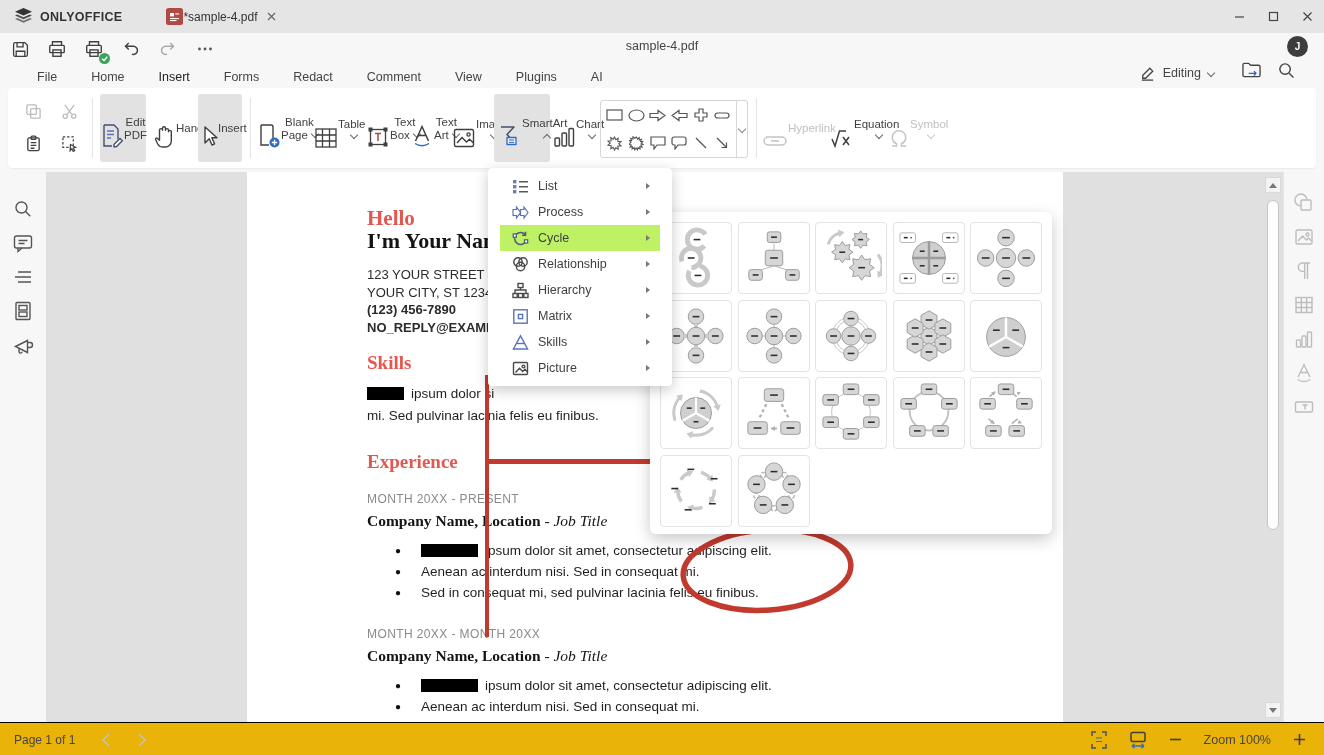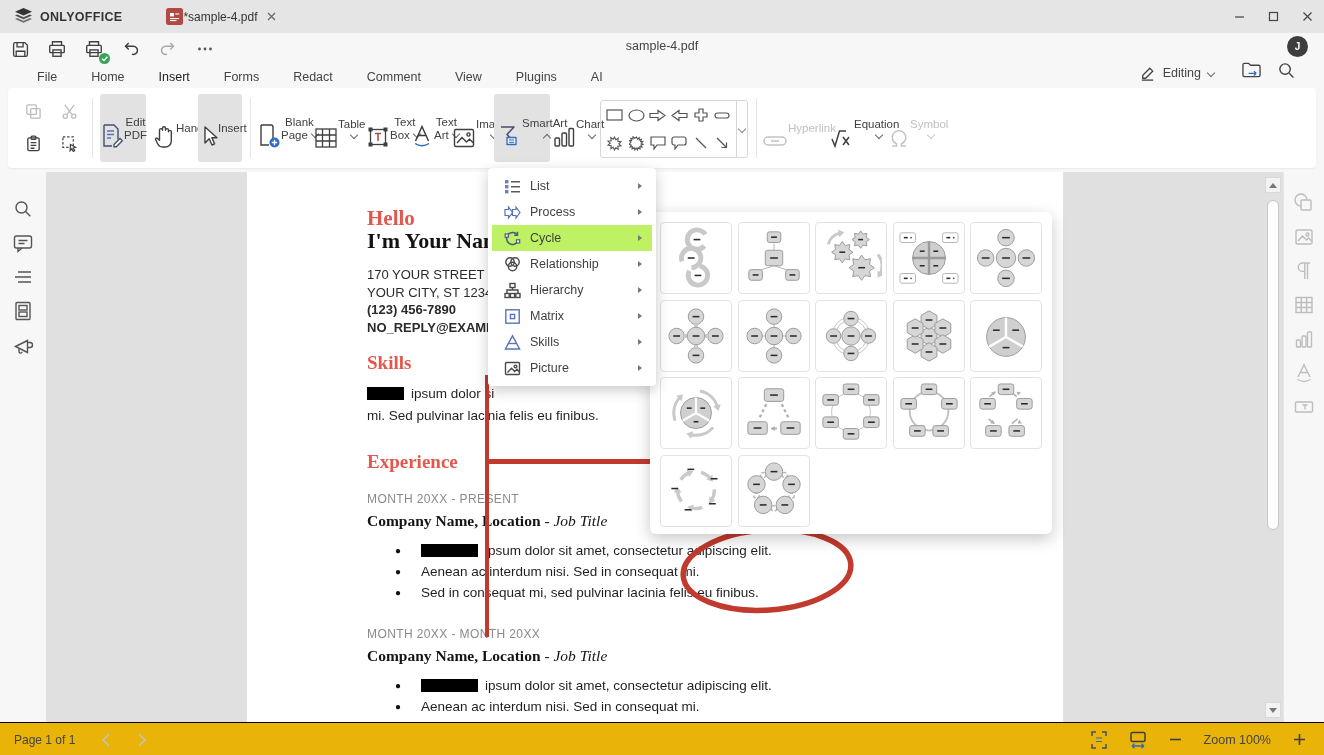--- a/index.html
+++ b/index.html
@@ -76,21 +76,21 @@
   .job-bullets{margin-top:14px}
   .bullet{display:flex;font-size:13.5px;color:#1f1f1f;margin-bottom:7.5px;line-height:13.5px}
   .bullet .dot{width:14px;margin-left:28px;margin-right:12px;font-size:10px;color:#111}
   .job+.job{margin-top:27px}
 
   
   .anno{position:absolute;z-index:5;background:#c2392d}
 
   
   #smartart-menu{position:absolute;left:488px;top:168px;width:160px;background:#fff;border-radius:4px;z-index:20;
-      box-shadow:0 4px 14px rgba(0,0,0,.22);padding:5px 4px}
+      box-shadow:0 4px 14px rgba(0,0,0,.22);padding:5px 12px}
   .mi{height:26px;display:flex;align-items:center;padding:0 10px 0 12px}
   .mi.active{background:#bef264}
   .mi-icon{width:17px;height:17px;margin-right:9px}
   .mi-label{font-size:12.5px;color:#3f3f3f;flex:1}
   .mi-arrow{width:0;height:0;border-left:4.5px solid #777;border-top:3.5px solid transparent;border-bottom:3.5px solid transparent}
 
   
   #cycle-gallery{position:absolute;left:650px;top:212px;width:402px;height:322px;background:#fff;border-radius:6px;z-index:19;
       box-shadow:0 5px 16px rgba(0,0,0,.22);padding:10px;box-sizing:border-box}
   #thumb-grid{display:grid;grid-template-columns:repeat(5,72px);grid-auto-rows:72px;gap:5.5px}
@@ -548,21 +548,21 @@
         <path d="M7 14.5v3a1.5 1.5 0 0 0 3 .3"></path>
       </svg>
     </span>
   </div>
 
 <div id="doc-area">
   <div id="page">
     <div id="hello" class="abs red-h">Hello</div>
     <div id="name">I'm Your Name</div>
     <div id="address">
-        <div class="addr-line">170 YOUR STREET</div>
+        <div class="addr-line">123 YOUR STREET</div>
         <div class="addr-line">YOUR CITY, ST 12345</div>
         <div class="addr-line bold">(123) 456-7890</div>
         <div class="addr-line bold">NO_REPLY@EXAMPLE</div>
       </div>
     <div id="skills-h" class="abs red-h">Skills</div>
     <div class="body-line" style="left:120px;top:214px">
       <span class="redact" style="width:37px;height:13px;margin-right:7px"></span><span>ipsum dolor si</span>
     </div>
     <div class="body-line" style="left:120px;top:236px">mi. Sed pulvinar lacinia felis eu finibus.</div>
     <div id="exp-h" class="abs red-h">Experience</div>

